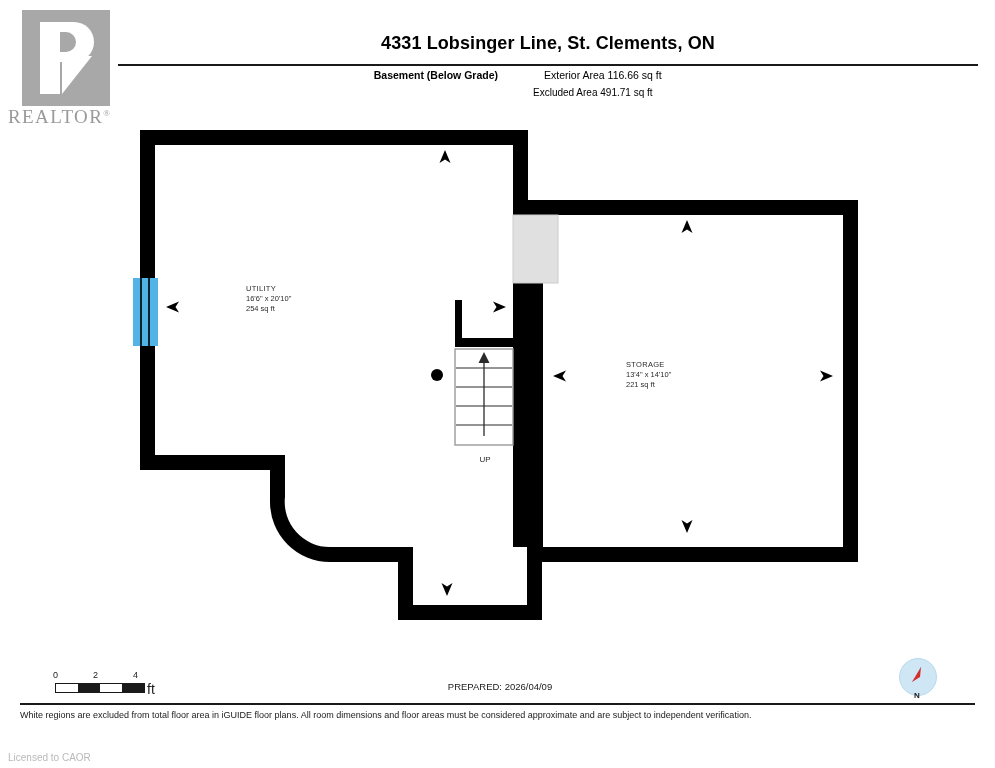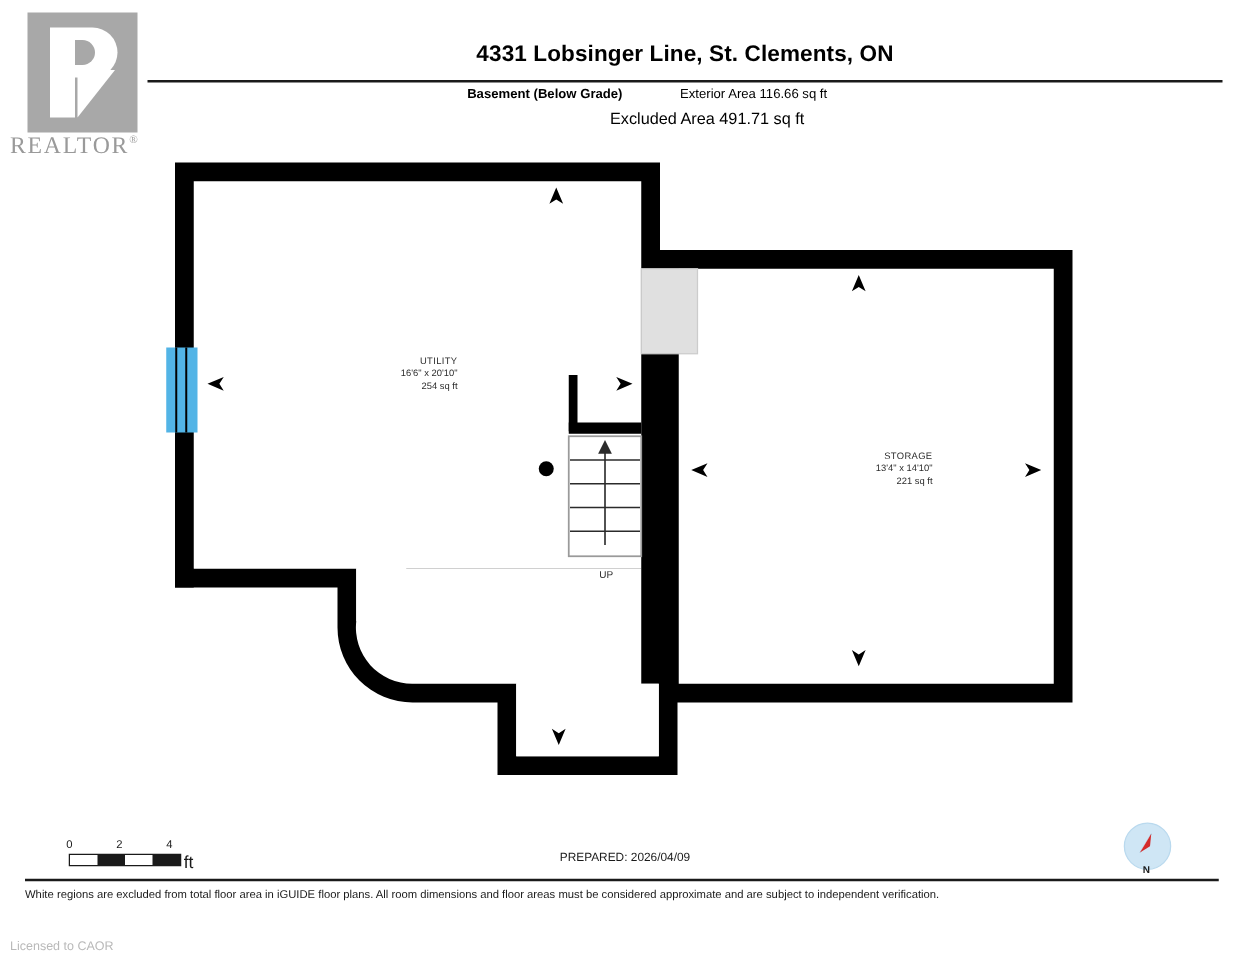--- a/index.html
+++ b/index.html
@@ -114,38 +114,38 @@
   }
   #area-exterior {
     position: absolute;
     left: 508px;
     top: 69px;
     font-size: 10.5px;
     padding-left: 36px;
   }
   #area-excluded {
     position: absolute;
-    left: 488px;
+    left: 533px;
     top: 87px;
-    font-size: 13px;
+    font-size: 10px;
   }
 
   
   #floorplan {
     position: absolute;
     left: 0;
     top: 0;
     width: 995px;
     height: 768px;
   }
 
   
   .room-label {
     position: absolute;
-    text-align: right;
+    text-align: left;
     font-size: 7.5px;
     line-height: 10px;
     color: #2b2b2b;
     white-space: nowrap;
   }
   .room-label .rl-name { letter-spacing: 0.3px; }
 
   #label-utility { left: 246px; top: 284px; width: 120px; }
   #label-storage { left: 626px; top: 360px; width: 120px; }
 

